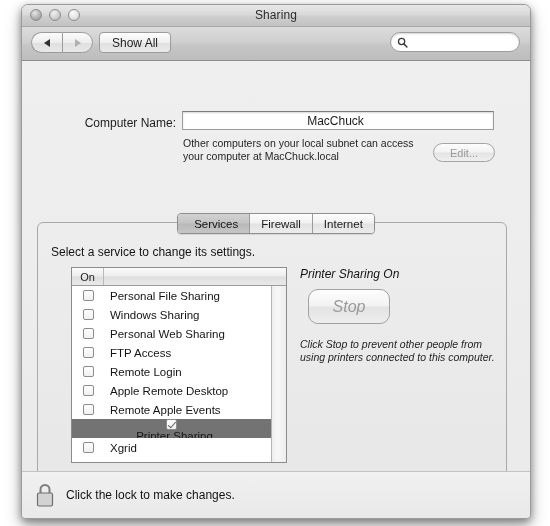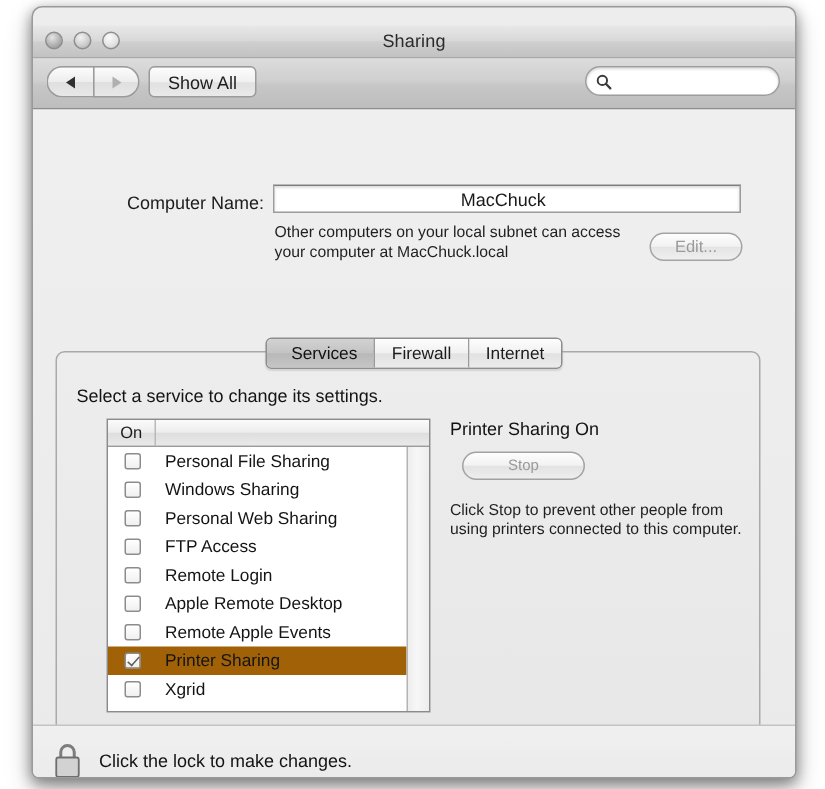--- a/index.html
+++ b/index.html
@@ -32,21 +32,20 @@
     box-shadow: 0 3px 9px rgba(0,0,0,0.42), 0 9px 18px rgba(0,0,0,0.22);
     overflow: hidden;
   }
 
   
   .titlebar {
     position: relative;
     height: 21px;
     background: linear-gradient(to bottom, #e8e8e8 0%, #d8d8d8 48%, #cfcfcf 52%, #c2c2c2 100%);
     border-bottom: 1px solid #a8a8a8;
-    margin-top: 12px;
   }
   .title-text {
     position: absolute;
     left: 0; right: 0; top: 3px;
     text-align: center;
     font-size: 12px;
     color: #2b2b2b;
     letter-spacing: .1px;
   }
   .traffic {
@@ -254,21 +253,21 @@
   .th-pad { width: 14px; }
 
   .tbody-wrap { flex: 1; display: flex; min-height: 0; }
   .tbody { flex: 1; background: #ffffff; border-radius: 19px; }
   .trow {
     display: flex;
     height: 19px;
     align-items: center;
     cursor: default;
   }
-  .trow.selected { background: #a16207; }
+  .trow.selected { background: #737373; flex-direction: column; }
   .cell-on {
     width: 32px;
     display: flex; align-items: center; justify-content: center;
     flex: none;
   }
   .cbox {
     width: 11px; height: 11px;
     border: 1px solid #8c8c8c;
     border-radius: 2px;
     background: linear-gradient(to bottom, #ffffff 0%, #f0f0f0 100%);
@@ -297,31 +296,32 @@
     flex: none;
     background: linear-gradient(to right, #ededed 0%, #f7f7f7 40%, #ededed 100%);
     border-left: 1px solid #b4b4b4;
   }
 
   
   .detail {
     position: absolute;
     left: 262px; top: 44px;
     width: 196px;
+    font-style: italic;
   }
   .detail-title {
     font-size: 12px; color: #121212;
     margin-bottom: 8px;
   }
   .stop-btn {
-    width: 82px; height: 19px;
+    width: 82px; height: 35px;
     border-radius: 10px;
     border: 1px solid #a2a2a2;
     background: linear-gradient(to bottom, #fdfdfd 0%, #f2f2f2 48%, #e3e3e3 52%, #eeeeee 100%);
-    font-size: 10px; color: #9a9a9a;
+    font-size: 16px; color: #9a9a9a;
     display: flex; align-items: center; justify-content: center;
     box-sizing: border-box; cursor: default;
     margin-left: 8px;
   }
   .detail-note {
     margin-top: 14px;
     font-size: 10.5px; color: #1f1f1f;
     line-height: 13px;
     width: 196px;
   }

